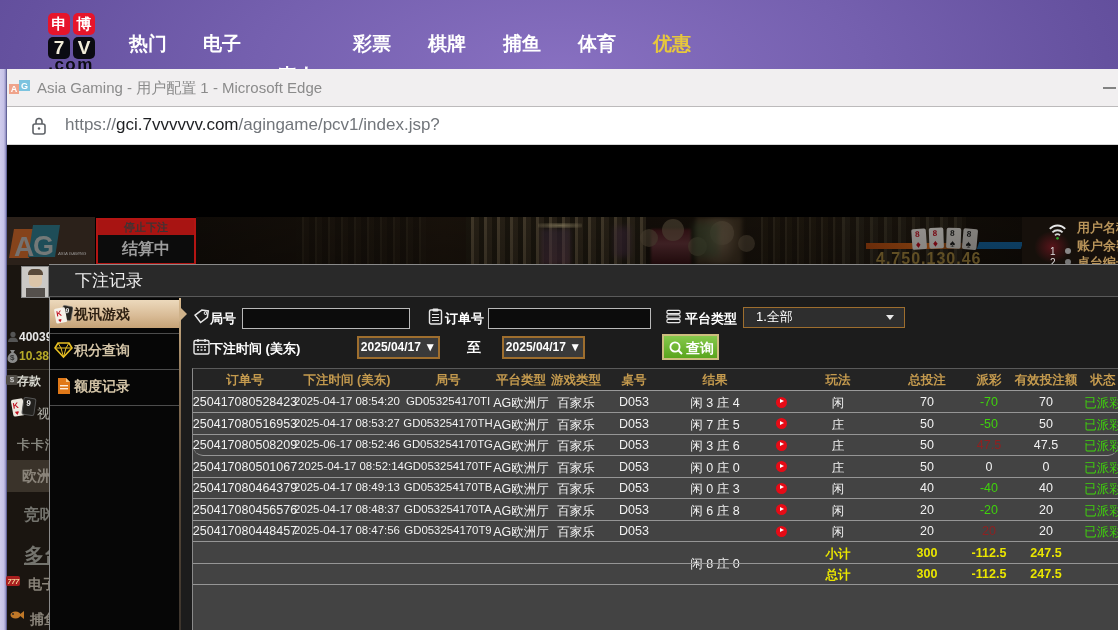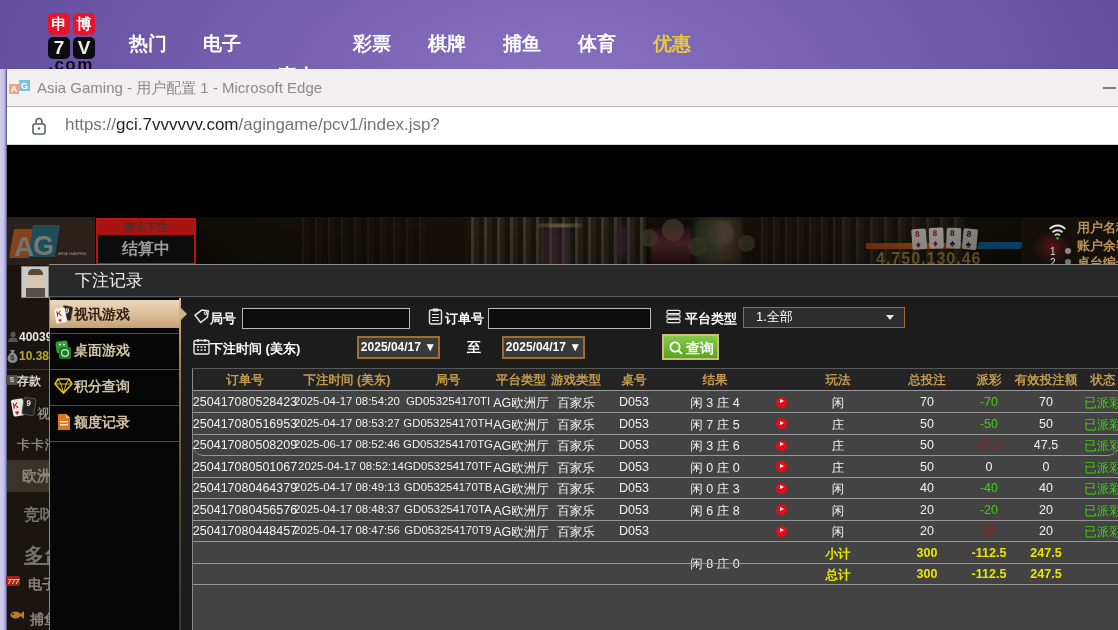--- a/index.html
+++ b/index.html
@@ -273,30 +273,20 @@
         <rect x="8" y="2" width="10" height="14" rx="1.5" fill="#26241f" stroke="#777" stroke-width=".6" transform="rotate(10 13 9)"></rect>
         <text x="11" y="9" font-size="7" font-weight="bold" fill="#eee" transform="rotate(10 13 9)">9</text>
         <rect x="1" y="4" width="11" height="15" rx="1.5" fill="#f6f2ea" transform="rotate(-10 6 11)"></rect>
         <text x="2.5" y="12" font-size="7.5" font-weight="bold" fill="#c01020" transform="rotate(-10 6 11)">K</text>
         <text x="3.5" y="18.5" font-size="6" fill="#c01020" transform="rotate(-10 6 11)">♥</text>
       </svg>
       <div class="lbl">视讯游戏</div>
     </div>
     <div class="sitem">
       <svg width="19" height="20" viewBox="0 0 19 20">
-          <rect x="2" y="1" width="12" height="12" rx="2" fill="#2e9e38" transform="rotate(-8 8 7)"></rect>
-          <rect x="5" y="7" width="12" height="12" rx="2" fill="#1f7a2a"></rect>
-          <circle cx="11" cy="13" r="3.4" fill="none" stroke="#cfe8c8" stroke-width="1.2"></circle>
-          <circle cx="6" cy="4.6" r="1" fill="#e8f8e0"></circle>
-          <circle cx="10" cy="4.6" r="1" fill="#e8f8e0"></circle>
-        </svg>
-      <div class="lbl">桌面游戏</div>
-    </div>
-    <div class="sitem">
-      <svg width="19" height="20" viewBox="0 0 19 20">
           <polygon points="4,3 15,3 18,8 9.5,17 1,8" fill="none" stroke="#e8c024" stroke-width="1.6"></polygon>
           <path d="M4 3 L7 8 L9.5 17 M15 3 L12 8 L9.5 17 M1 8 L18 8" fill="none" stroke="#e8c024" stroke-width="1"></path>
         </svg>
       <div class="lbl">积分查询</div>
     </div>
     <div class="sitem">
       <svg width="19" height="20" viewBox="0 0 19 20">
           <path d="M4 2 h8 l4 4 v12 h-12 Z" fill="#e07818"></path>
           <path d="M12 2 l4 4 h-4 Z" fill="#f8c888"></path>
           <rect x="6" y="9" width="8" height="1.4" fill="#fff" opacity=".85"></rect>

